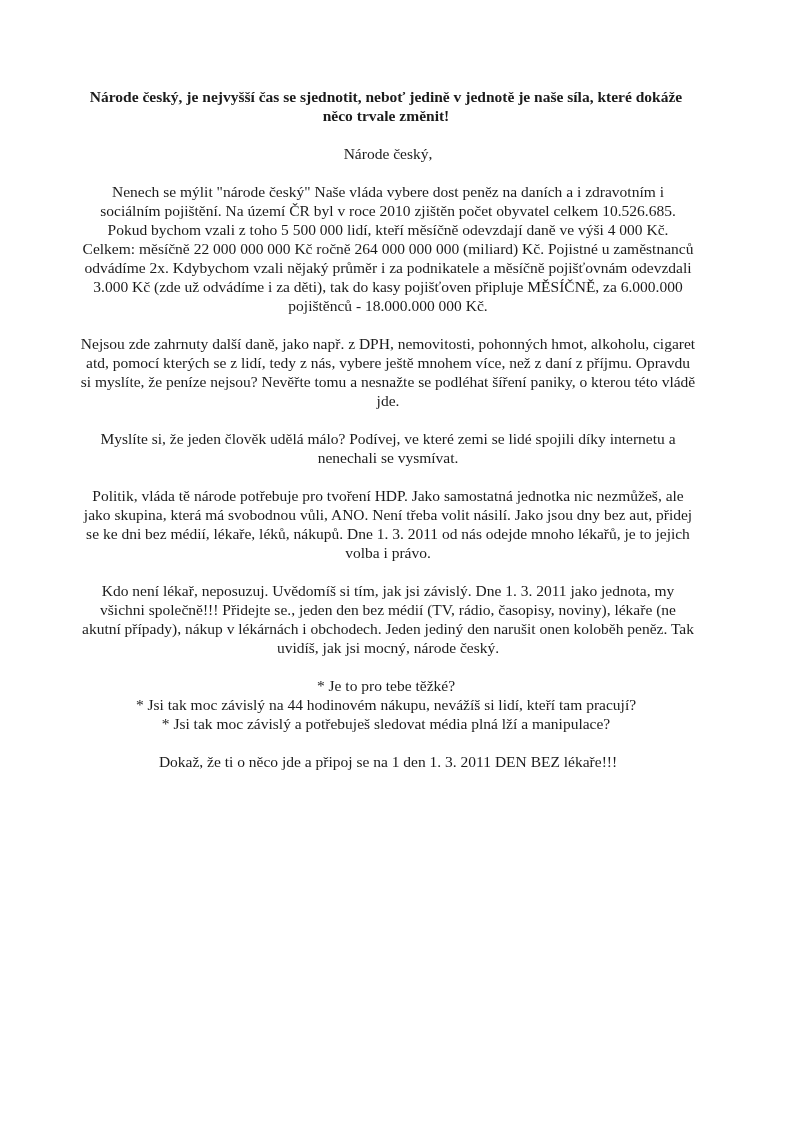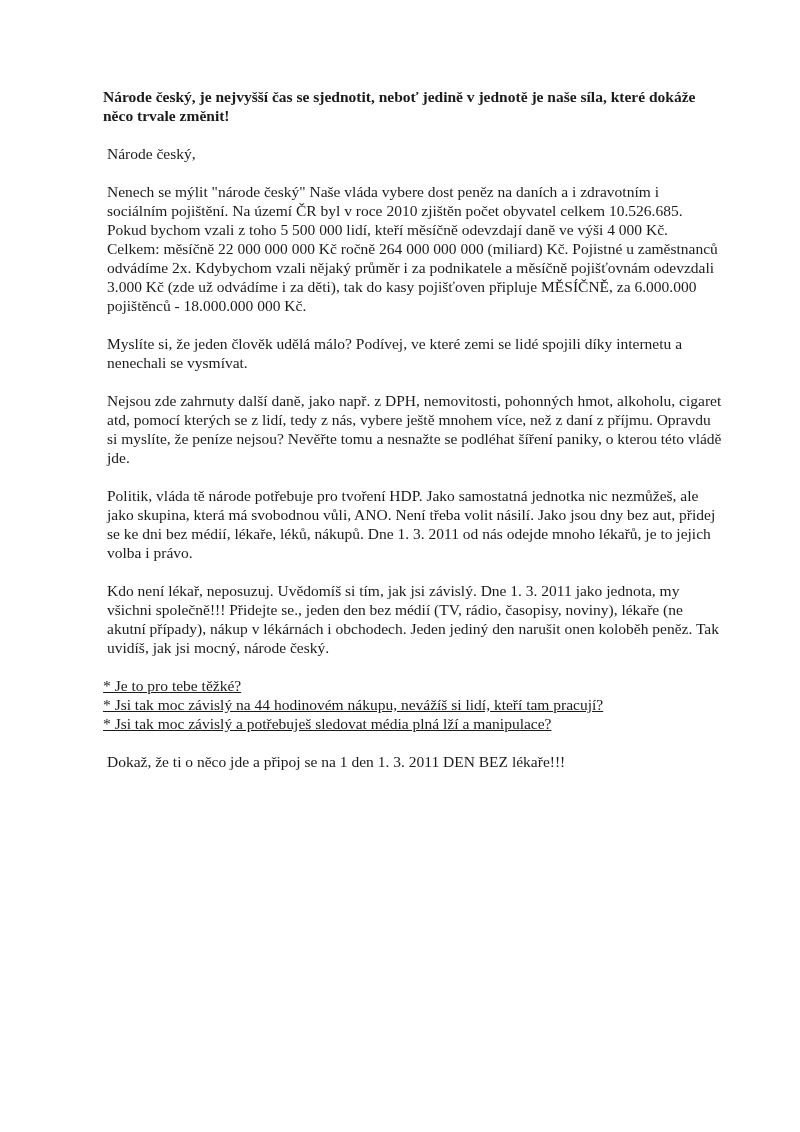--- a/index.html
+++ b/index.html
@@ -10,57 +10,56 @@
   body {
     width: 800px;
     height: 1132px;
     position: relative;
     overflow: hidden;
     font-family: "Liberation Serif", "DejaVu Serif", serif;
     color: #1b1b1b;
   }
   .page {
     position: absolute;
-    left: 103px;
+    left: 76px;
     top: 87px;
     width: 620px;
     font-size: 15.5px;
     line-height: 19px;
-    text-align: left;
+    text-align: center;
     -webkit-font-smoothing: antialiased;
   }
   .doc-heading {
     margin: 0;
     font-size: 15.5px;
     line-height: 19px;
     font-weight: bold;
   }
   .para {
     margin: 19px 0 0 4px;
   }
   .question-list {
     margin: 19px 0 0 0;
   }
   .question-list .q-line {
     margin: 0;
-    text-decoration: underline;
   }
 </style>
 </head>
 <body>
 
 <div class="page">
 
   <h1 class="doc-heading">Národe český, je nejvyšší čas se sjednotit, neboť jedině v jednotě je naše síla, které dokáže něco trvale změnit!</h1>
 
   <p class="para">Národe český,</p>
 
   <p class="para">Nenech se mýlit "národe český" Naše vláda vybere dost peněz na daních a i zdravotním i sociálním pojištění. Na území ČR byl v roce 2010 zjištěn počet obyvatel celkem 10.526.685. Pokud bychom vzali z toho 5 500 000 lidí, kteří měsíčně odevzdají daně ve výši 4 000 Kč. Celkem: měsíčně 22 000 000 000 Kč ročně 264 000 000 000 (miliard) Kč. Pojistné u zaměstnanců odvádíme 2x. Kdybychom vzali nějaký průměr i za podnikatele a měsíčně pojišťovnám odevzdali 3.000 Kč (zde už odvádíme i za děti), tak do kasy pojišťoven připluje MĚSÍČNĚ, za 6.000.000 pojištěnců - 18.000.000 000 Kč.</p>
+  <p class="para">Nejsou zde zahrnuty další daně, jako např. z DPH, nemovitosti, pohonných hmot, alkoholu, cigaret atd, pomocí kterých se z lidí, tedy z nás, vybere ještě mnohem více, než z daní z příjmu. Opravdu si myslíte, že peníze nejsou? Nevěřte tomu a nesnažte se podléhat šíření paniky, o kterou této vládě jde.</p>
   <p class="para">Myslíte si, že jeden člověk udělá málo? Podívej, ve které zemi se lidé spojili díky internetu a nenechali se vysmívat.</p>
-  <p class="para">Nejsou zde zahrnuty další daně, jako např. z DPH, nemovitosti, pohonných hmot, alkoholu, cigaret atd, pomocí kterých se z lidí, tedy z nás, vybere ještě mnohem více, než z daní z příjmu. Opravdu si myslíte, že peníze nejsou? Nevěřte tomu a nesnažte se podléhat šíření paniky, o kterou této vládě jde.</p>
   <p class="para">Politik, vláda tě národe potřebuje pro tvoření HDP. Jako samostatná jednotka nic nezmůžeš, ale jako skupina, která má svobodnou vůli, ANO. Není třeba volit násilí. Jako jsou dny bez aut, přidej se ke dni bez médií, lékaře, léků, nákupů. Dne 1. 3. 2011 od nás odejde mnoho lékařů, je to jejich volba i právo.</p>
   <p class="para">Kdo není lékař, neposuzuj. Uvědomíš si tím, jak jsi závislý. Dne 1. 3. 2011 jako jednota, my všichni společně!!! Přidejte se., jeden den bez médií (TV, rádio, časopisy, noviny), lékaře (ne akutní případy), nákup v lékárnách i obchodech. Jeden jediný den narušit onen koloběh peněz. Tak uvidíš, jak jsi mocný, národe český.</p>
 
   <div class="question-list">
     <p class="q-line">* Je to pro tebe těžké?</p>
     <p class="q-line">* Jsi tak moc závislý na 44 hodinovém nákupu, nevážíš si lidí, kteří tam pracují?</p>
     <p class="q-line">* Jsi tak moc závislý a potřebuješ sledovat média plná lží a manipulace?</p>
   </div>
 
   <p class="para">Dokaž, že ti o něco jde a připoj se na 1 den 1. 3. 2011 DEN BEZ lékaře!!!</p>

